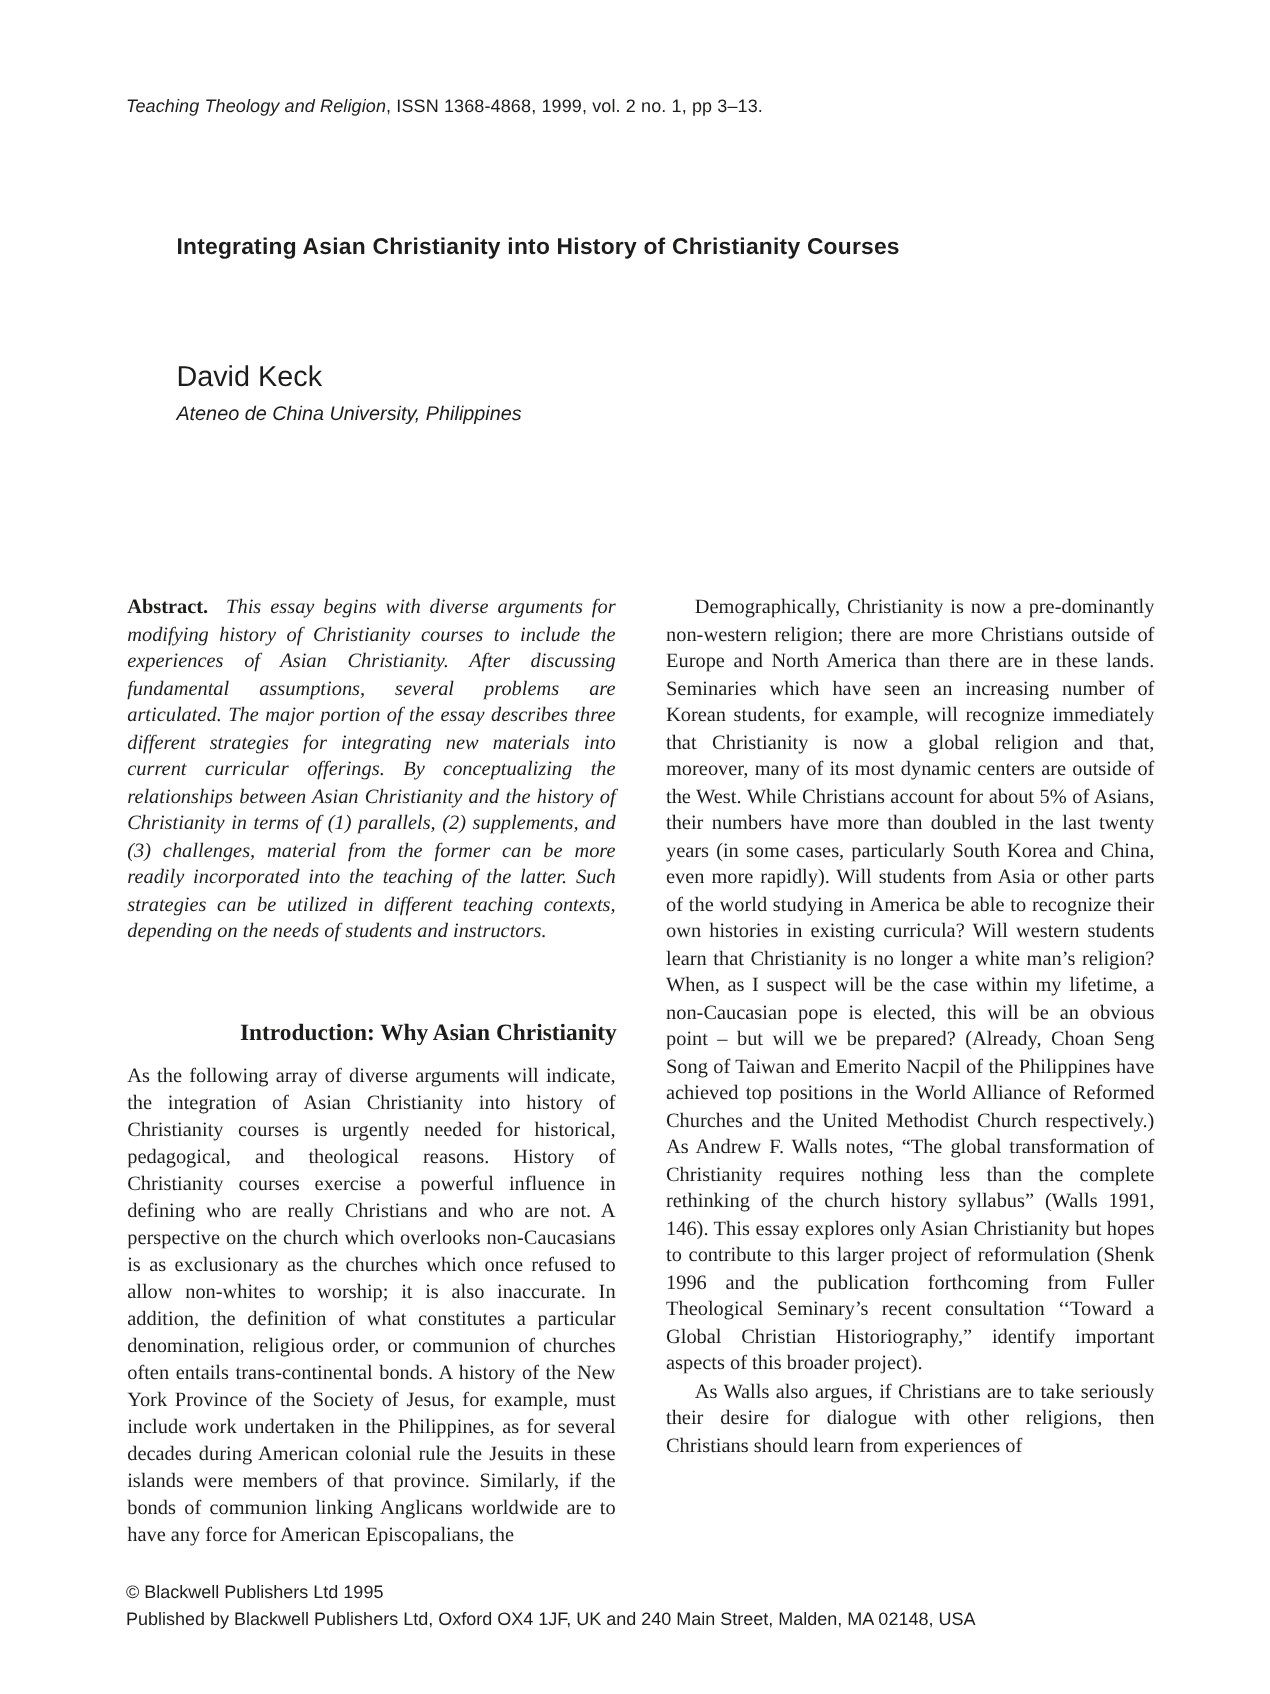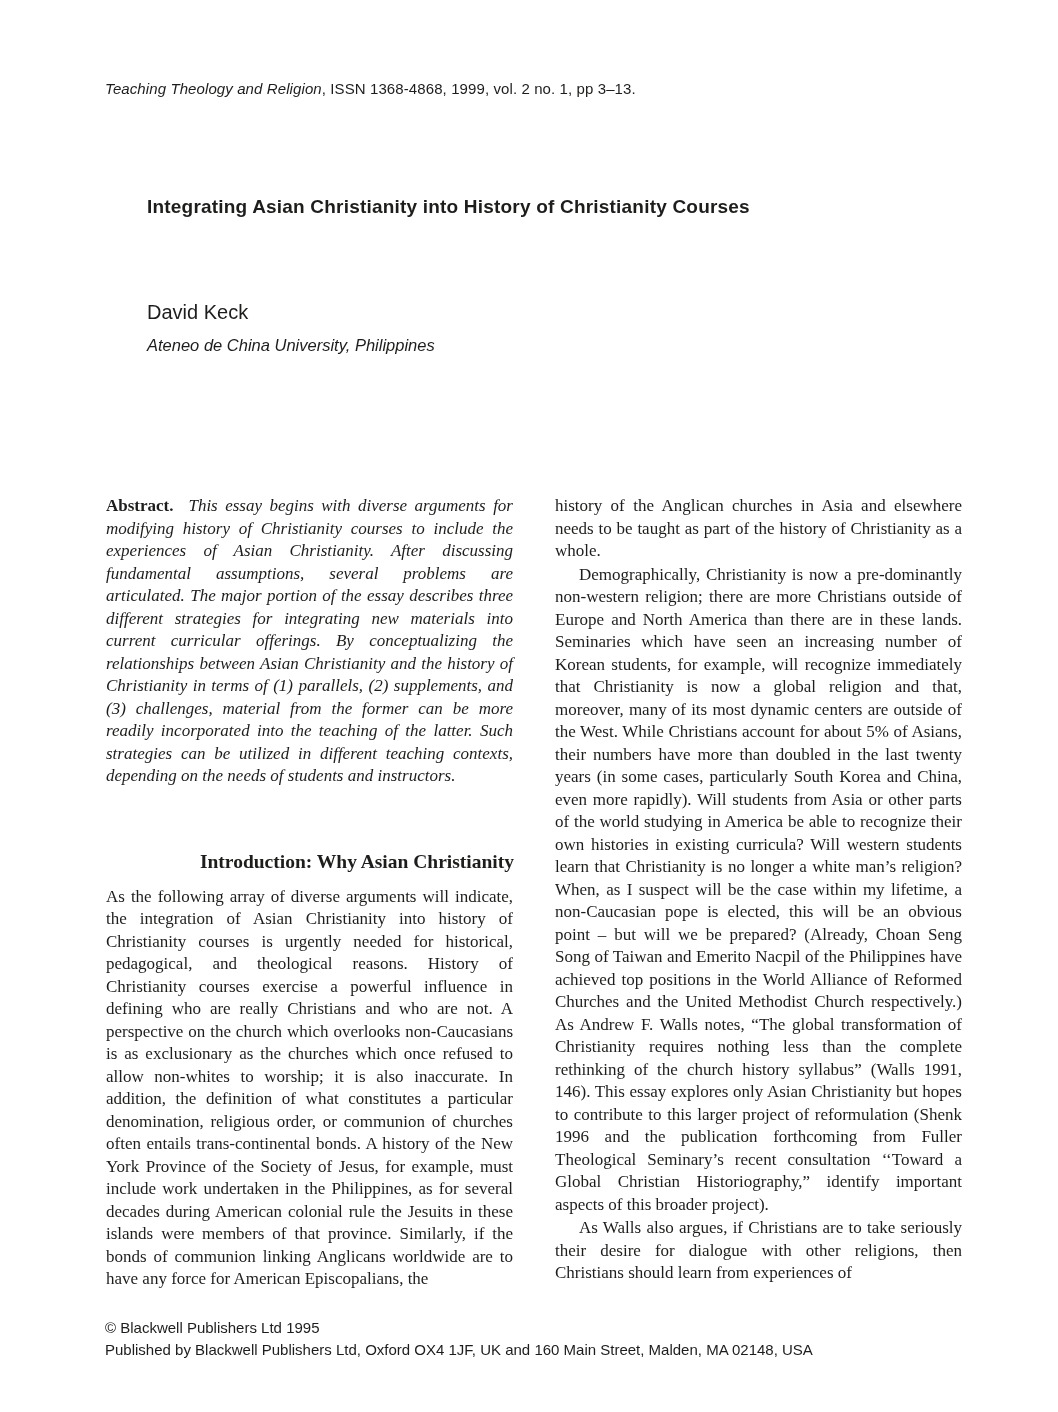--- a/index.html
+++ b/index.html
@@ -34,21 +34,21 @@
     font-size: 19px;
     line-height: 45px;
     letter-spacing: 0.2px;
     margin: 0;
   }
   .author-name {
     position: absolute;
     left: 147px;
     top: 301px;
     font-family: "Liberation Sans", sans-serif;
-    font-size: 20px;
+    font-size: 24px;
   }
   .author-affiliation {
     position: absolute;
     left: 147px;
     top: 336px;
     font-family: "Liberation Sans", sans-serif;
     font-style: italic;
     font-size: 16.5px;
   }
   .columns {
@@ -106,25 +106,24 @@
 
   <div class="columns">
 
     <div class="col">
       <p class="abstract-para"><span class="abstract-label">Abstract.</span>&nbsp;&nbsp;<span>This essay begins with diverse arguments for modifying history of Christianity courses to include the experiences of Asian Christianity. After discussing fundamental assumptions, several problems are articulated. The major portion of the essay describes three different strategies for integrating new materials into current curricular offerings. By conceptualizing the relationships between Asian Christianity and the history of Christianity in terms of (1) parallels, (2) supplements, and (3) challenges, material from the former can be more readily incorporated into the teaching of the latter. Such strategies can be utilized in different teaching contexts, depending on the needs of students and instructors.</span></p>
       <h2 class="section-heading">Introduction: Why Asian Christianity</h2>
       <p>As the following array of diverse arguments will indicate, the integration of Asian Christianity into history of Christianity courses is urgently needed for historical, pedagogical, and theological reasons. History of Christianity courses exercise a powerful influence in defining who are really Christians and who are not. A perspective on the church which overlooks non-Caucasians is as exclusionary as the churches which once refused to allow non-whites to worship; it is also inaccurate. In addition, the definition of what constitutes a particular denomination, religious order, or communion of churches often entails trans-continental bonds. A history of the New York Province of the Society of Jesus, for example, must include work undertaken in the Philippines, as for several decades during American colonial rule the Jesuits in these islands were members of that province. Similarly, if the bonds of communion linking Anglicans worldwide are to have any force for American Episcopalians, the</p>
     </div>
 
     <div class="col">
-      <p>history of the Anglican churches in Asia and elsewhere needs to be taught as part of the history of Christianity as a whole.</p>
       <p class="indent">Demographically, Christianity is now a pre-dominantly non-western religion; there are more Christians outside of Europe and North America than there are in these lands. Seminaries which have seen an increasing number of Korean students, for example, will recognize immediately that Christianity is now a global religion and that, moreover, many of its most dynamic centers are outside of the West. While Christians account for about 5% of Asians, their numbers have more than doubled in the last twenty years (in some cases, particularly South Korea and China, even more rapidly). Will students from Asia or other parts of the world studying in America be able to recognize their own histories in existing curricula? Will western students learn that Christianity is no longer a white man’s religion? When, as I suspect will be the case within my lifetime, a non-Caucasian pope is elected, this will be an obvious point – but will we be prepared? (Already, Choan Seng Song of Taiwan and Emerito Nacpil of the Philippines have achieved top positions in the World Alliance of Reformed Churches and the United Methodist Church respectively.) As Andrew F. Walls notes, “The global transformation of Christianity requires nothing less than the complete rethinking of the church history syllabus” (Walls 1991, 146). This essay explores only Asian Christianity but hopes to contribute to this larger project of reformulation (Shenk 1996 and the publication forthcoming from Fuller Theological Seminary’s recent consultation ‘‘Toward a Global Christian Historiography,” identify important aspects of this broader project).</p>
       <p class="indent">As Walls also argues, if Christians are to take seriously their desire for dialogue with other religions, then Christians should learn from experiences of</p>
     </div>
 
   </div>
 
   <div class="page-footer">
     <div>© Blackwell Publishers Ltd 1995</div>
-    <div>Published by Blackwell Publishers Ltd, Oxford OX4 1JF, UK and 160 Main Street, Malden, MA 02148, USA</div>
+    <div>Published by Blackwell Publishers Ltd, Oxford OX4 1JF, UK and 240 Main Street, Malden, MA 02148, USA</div>
   </div>
 
 </div>
 
 </body></html>

